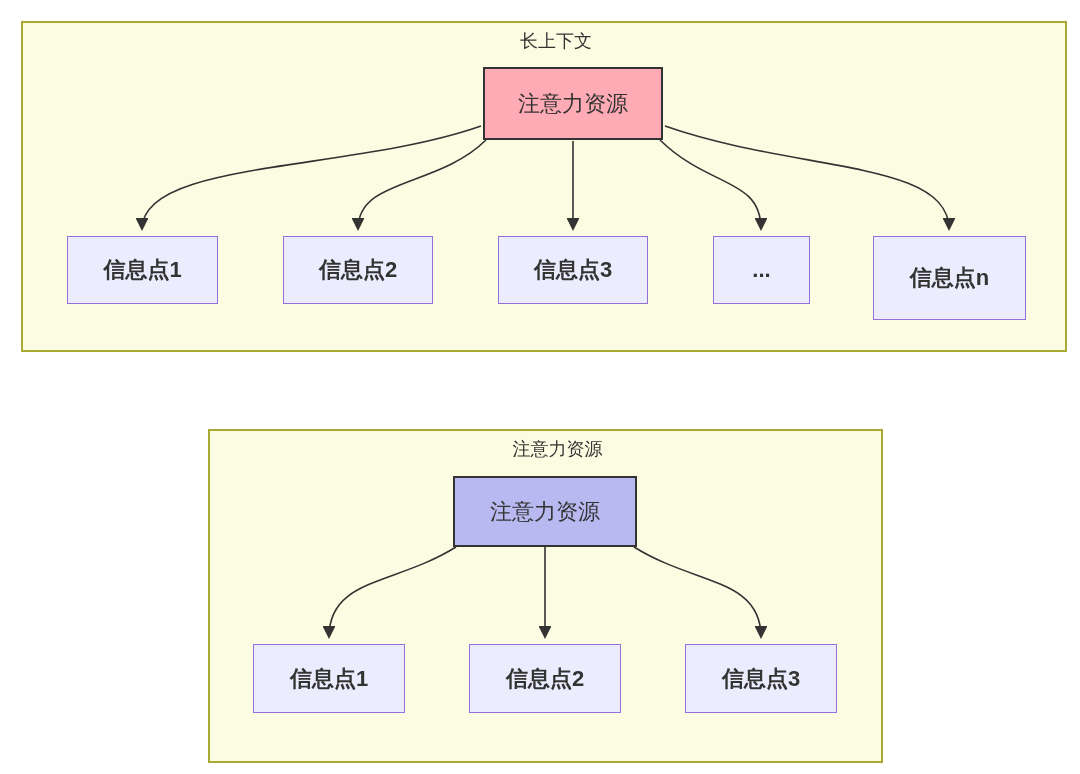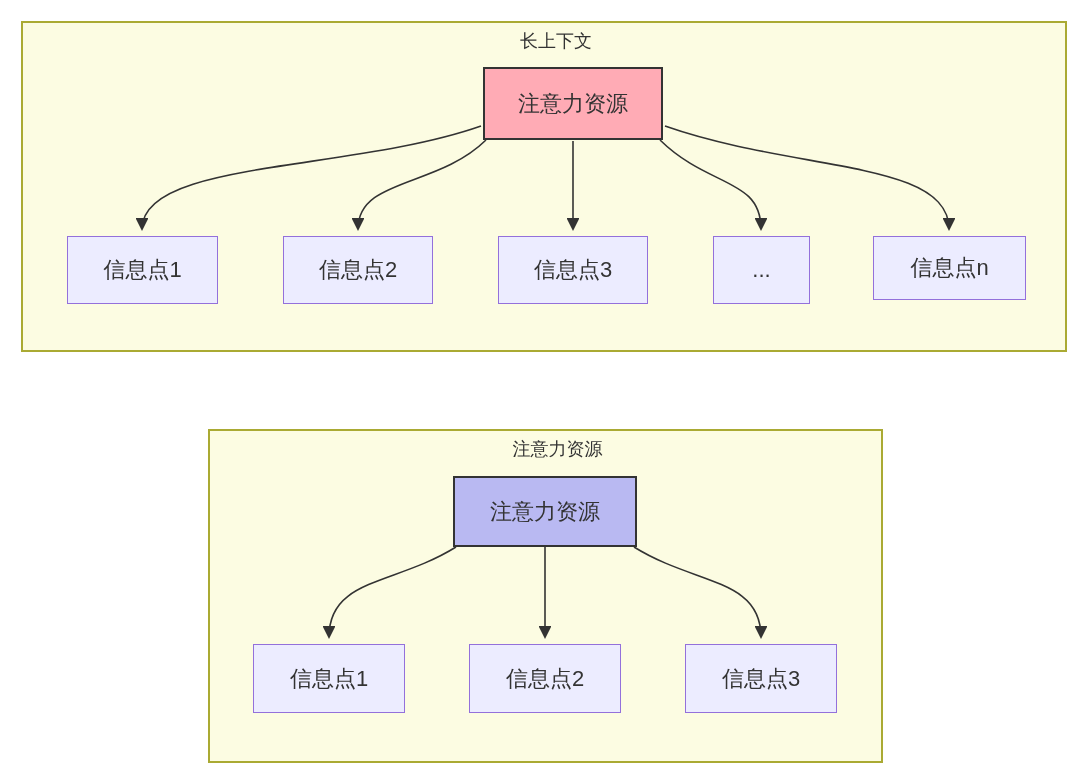--- a/index.html
+++ b/index.html
@@ -43,20 +43,21 @@
     text-align: center;
   }
   .attention {
     border: 2px solid var(--attention-border, #333333);
   }
   .attention.long  { background: var(--attention-long-fill, #ffabb5); }
   .attention.short { background: var(--attention-short-fill, #b9b9f2); }
   .info {
     background: var(--info-fill, #ececff);
     border: 1.5px solid var(--info-border, #9370db);
+    font-weight: bold;
   }
   .edges {
     position: absolute;
     top: 0;
     left: 0;
     z-index: 1;
     pointer-events: none;
   }
   .edges path.edge {
     fill: none;
@@ -94,21 +95,21 @@
     <path class="edge" d="M545,547 L545,637" marker-end="url(#arrow)"></path>
     <path class="edge" d="M634,547 C695,585 761,578 761,637" marker-end="url(#arrow)"></path>
   </svg>
 
   <div class="node attention long" style="left:483px; top:67px; width:180px; height:73px;">注意力资源</div>
 
   <div class="node info" style="left:67px; top:236px; width:151px; height:68px;">信息点1</div>
   <div class="node info" style="left:283px; top:236px; width:150px; height:68px;">信息点2</div>
   <div class="node info" style="left:498px; top:236px; width:150px; height:68px;">信息点3</div>
   <div class="node info" style="left:713px; top:236px; width:97px; height:68px;">...</div>
-  <div class="node info" style="left:873px; top:236px; width:153px; height:64px;">信息点n</div>
+  <div class="node info" style="left:873px; top:236px; width:153px; height:84px;">信息点n</div>
 
   <div class="node attention short" style="left:453px; top:476px; width:184px; height:71px;">注意力资源</div>
 
   <div class="node info" style="left:253px; top:644px; width:152px; height:69px;">信息点1</div>
   <div class="node info" style="left:469px; top:644px; width:152px; height:69px;">信息点2</div>
   <div class="node info" style="left:685px; top:644px; width:152px; height:69px;">信息点3</div>
 
 </div>
 
 </body></html>

